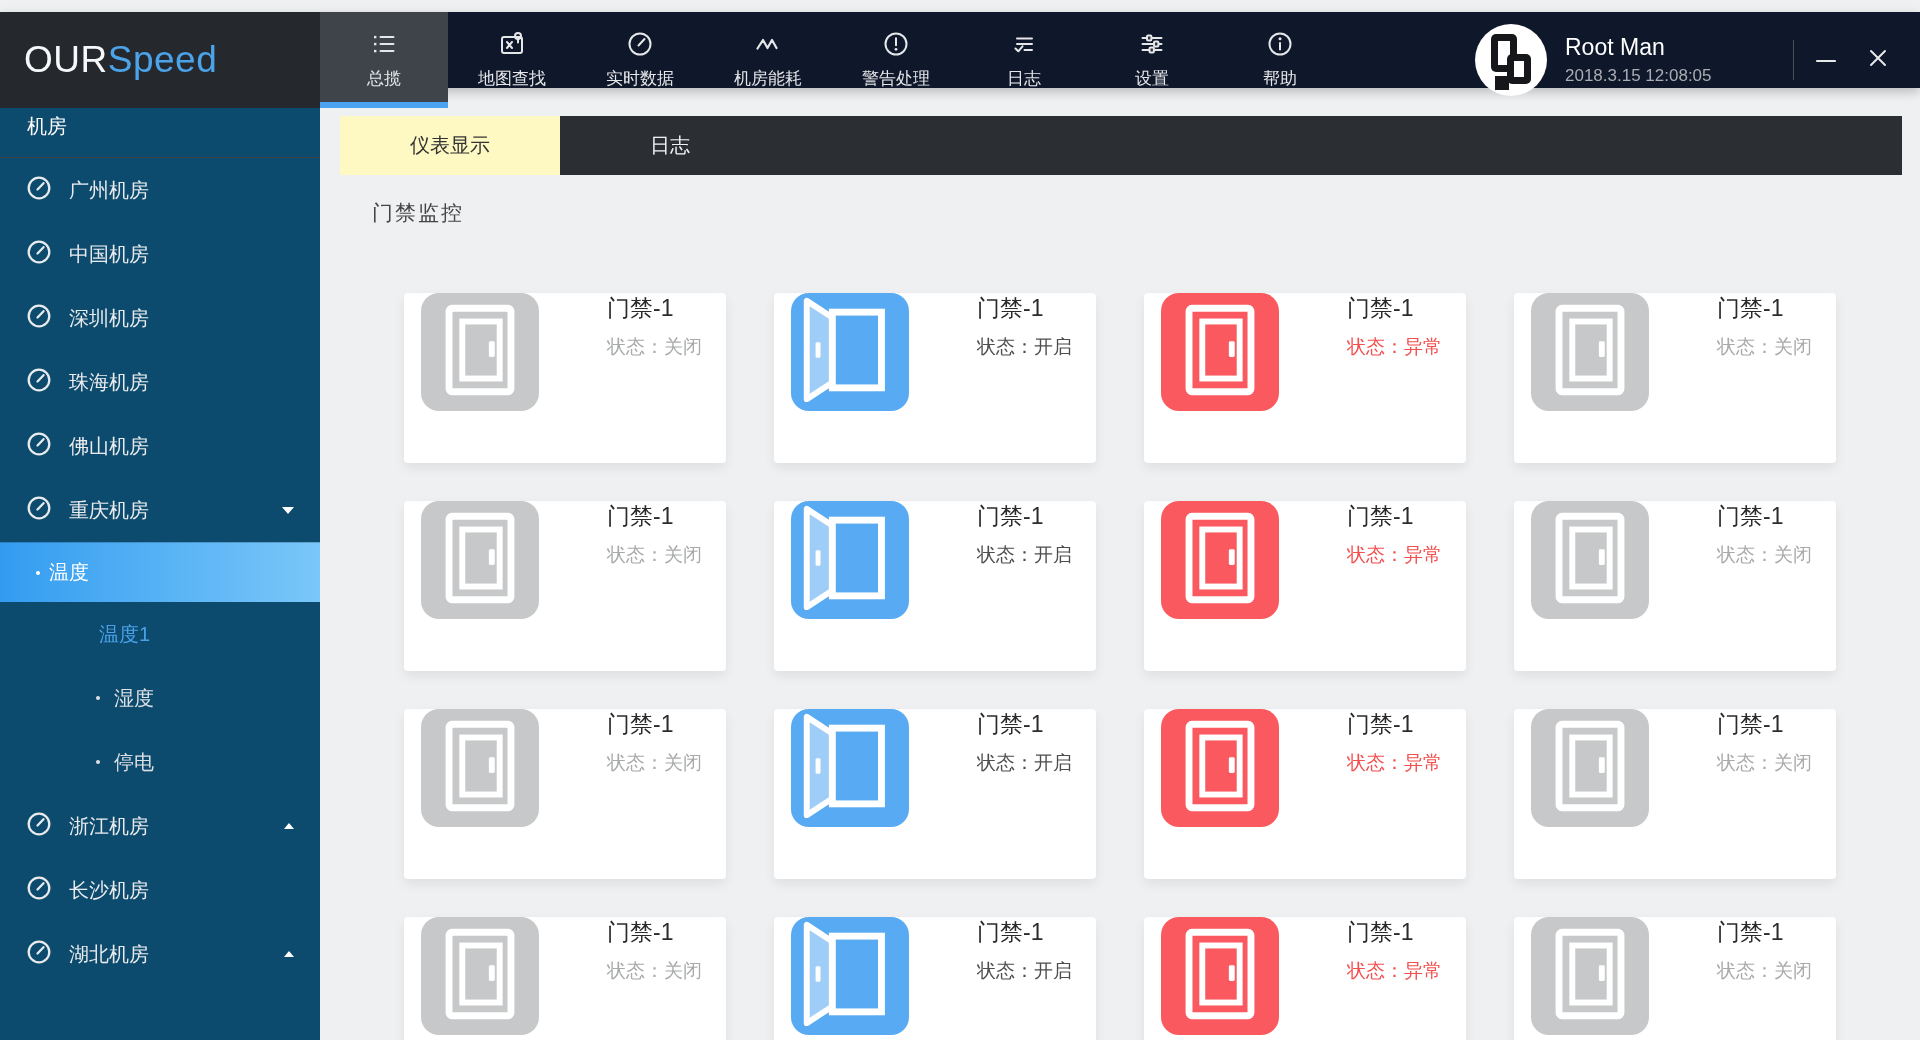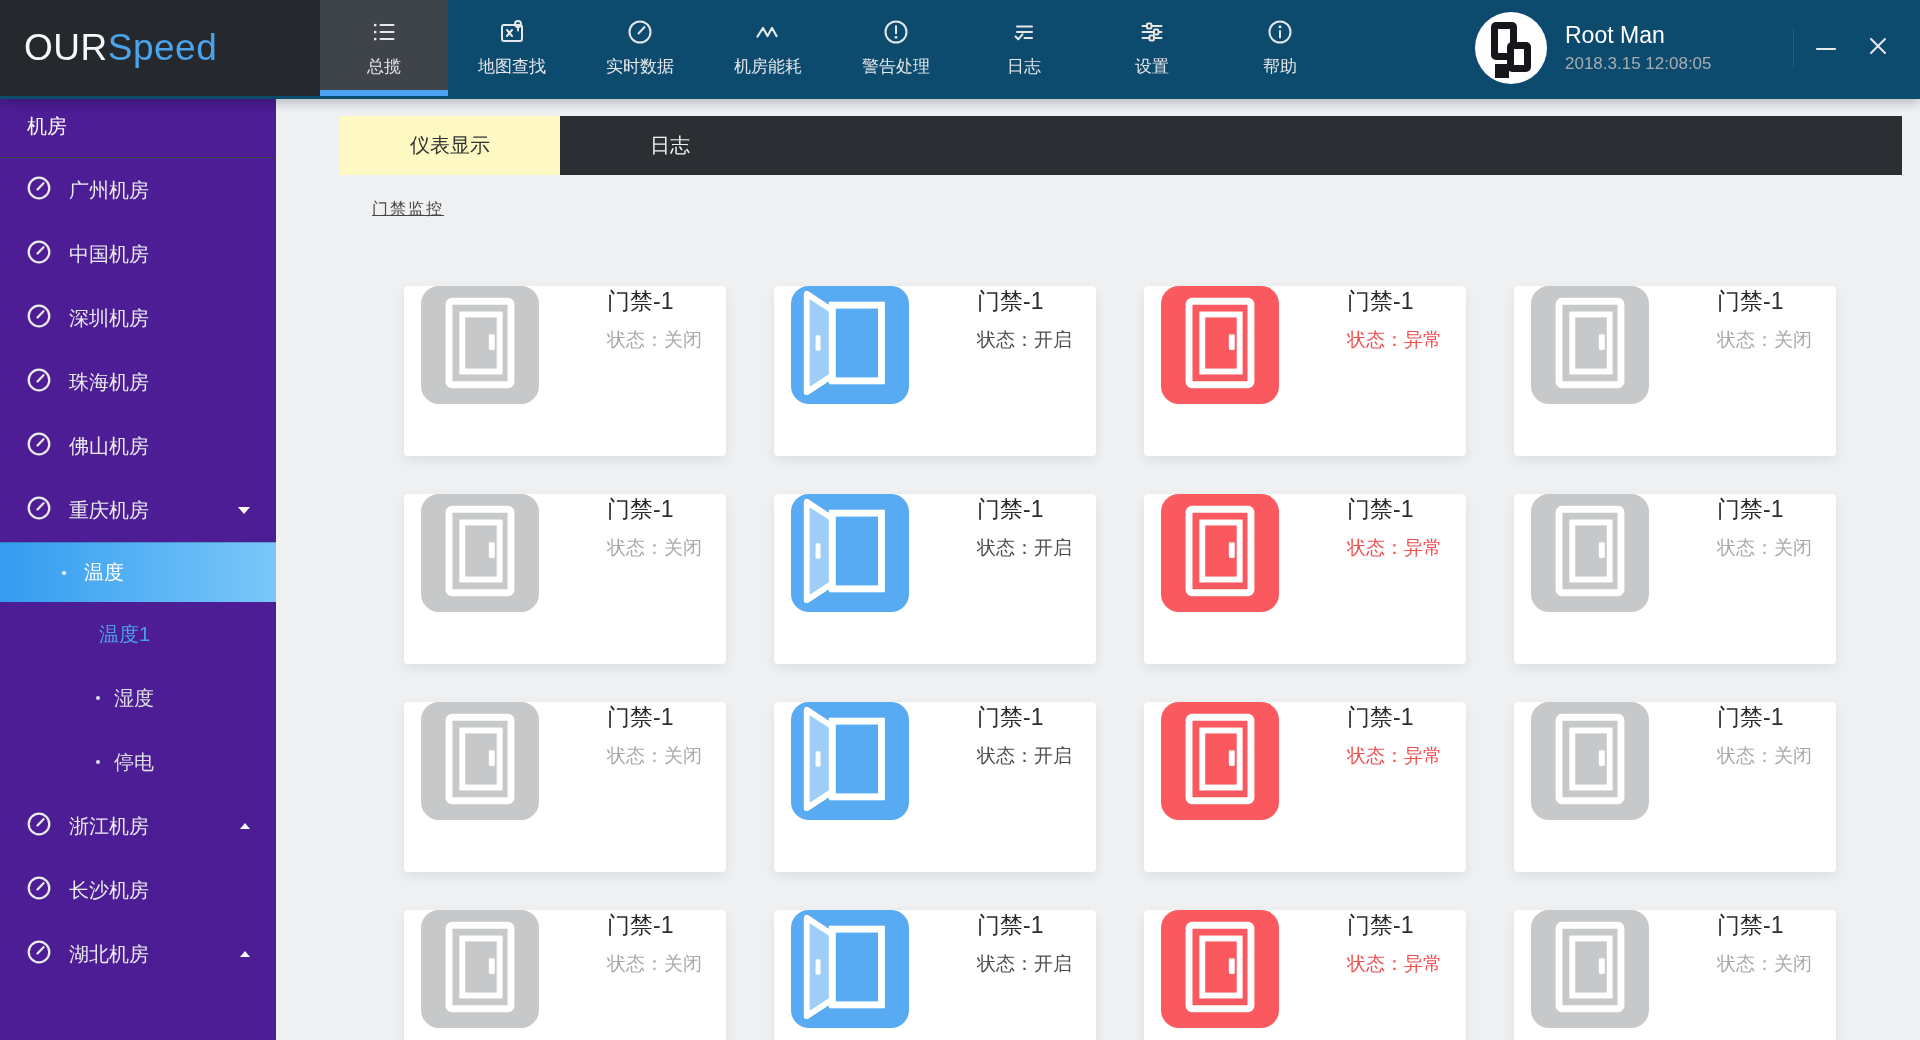--- a/index.html
+++ b/index.html
@@ -1,22 +1,22 @@
 <!DOCTYPE html>
 <html><head>
 <meta charset="utf-8">
 <style>
   * { margin:0; padding:0; box-sizing:border-box; }
   html,body { width:1920px; height:1040px; overflow:hidden;
     font-family:"Liberation Sans","DejaVu Sans",sans-serif;
     background:#eff0f2; -webkit-font-smoothing:antialiased; }
 
   
-  .topbar { position:absolute; top:0; left:0; width:1920px; height:99px;
-    background:#0c4a6e; display:flex; z-index:20;
+  .topbar { position:absolute; top:12px; left:0; width:1920px; height:76px;
+    background:#0f172a; display:flex; z-index:20;
     box-shadow:0 4px 10px rgba(0,0,0,.22); }
   .logo-block { width:320px; height:96px; background:#25292e; display:flex;
     align-items:center; padding-left:24px; flex:none; }
   .logo-block .lp { color:#f7f8f9; font-size:37px; letter-spacing:.5px; }
   .logo-block .la { color:#4ba3ea; font-size:37px; letter-spacing:.5px; }
   .nav { display:flex; height:96px; }
   .nav-item { width:128px; height:96px; display:flex; flex-direction:column;
     align-items:center; justify-content:center; gap:9px; color:#e5e7e9;
     font-size:17px; cursor:pointer; position:relative; }
   .nav-item.active { background:#3f444a; }
@@ -27,53 +27,53 @@
     align-items:center; padding-right:16px; }
   .avatar { width:72px; height:72px; flex:none; cursor:pointer; }
   .uinfo { margin-left:18px; width:218px; }
   .uname { color:#ffffff; font-size:23px; }
   .udate { color:#a9adb2; font-size:17px; margin-top:5px; }
   .vdiv { width:1px; height:40px; background:#4b5056; margin:0 6px 0 10px; }
   .winbtn { width:52px; height:96px; display:flex; align-items:center;
     justify-content:center; cursor:pointer; }
 
   
-  .sidebar { position:absolute; left:0; top:96px; width:276px; height:944px;
-    background:#4c1d95; overflow:hidden; z-index:5; }
+  .sidebar { position:absolute; left:0; top:96px; width:320px; height:944px;
+    background:#0c4a6e; overflow:hidden; z-index:5; }
   .sb-title { height:62px; line-height:61px; padding-left:27px; font-size:20px;
     color:#fdfdfd; border-bottom:1px solid #3e4348; }
   .si { height:64px; display:flex; align-items:center; padding:0 26px;
     gap:17px; font-size:20px; color:#e9ebed; cursor:pointer; }
   .si svg { flex:none; }
   .caret-d { width:0; height:0; border-left:6px solid transparent;
     border-right:6px solid transparent; border-top:7px solid #fff;
     margin-left:auto; }
   .caret-u { width:0; height:0; border-left:5px solid transparent;
     border-right:5px solid transparent; border-bottom:6px solid #fff;
     margin-left:auto; }
-  .si-sel { height:60px; display:flex; align-items:center; padding-left:62px;
-    gap:18px; font-size:20px; color:#ffffff; cursor:pointer;
+  .si-sel { height:60px; display:flex; align-items:center; padding-left:36px;
+    gap:9px; font-size:20px; color:#ffffff; cursor:pointer;
     background:linear-gradient(90deg,#339cf0,#7ac7f9);
     border-top:1px solid rgba(0,0,0,.18);text-align:right; }
   .dot { width:4px; height:4px; border-radius:50%; background:currentColor; flex:none; }
   .si-sub2 { height:64px; display:flex; align-items:center; padding-left:96px;
     gap:14px; font-size:20px; color:#dfe2e5; cursor:pointer; }
   .si-sub3 { height:64px; display:flex; align-items:center; padding-left:99px;
     font-size:20px; color:#ccd0d4; cursor:pointer; }
   .si-sub3.hl { color:#4aa1e9; }
 
   
   .main { position:absolute; left:320px; top:96px; width:1600px; height:944px;
     background:#eff0f2; overflow:hidden; }
   .tabbar { margin:20px 18px 0 20px; height:59px; background:#2b2f34; display:flex; }
   .tab { width:220px; height:59px; display:flex; align-items:center;
     justify-content:center; font-size:20px; color:#eff1f2; cursor:pointer; }
   .tab.active { background:#fef9c3; color:#333; }
-  .section-title { margin:24px 0 0 52px; font-size:16px; color:#454545;
-    font-weight:500; letter-spacing:2px;text-decoration:underline; }
+  .section-title { margin:24px 0 0 52px; font-size:21px; color:#454545;
+    font-weight:500; letter-spacing:2px; }
   .grid { margin:66px 0 0 84px; width:1432px; display:grid;
     grid-template-columns:repeat(4,322px); column-gap:48px; row-gap:38px; }
   .card { height:170px; background:#fff; border-radius:4px;
     box-shadow:0 5px 12px rgba(0,0,0,.07); display:flex; 
     padding-left:17px; cursor:pointer;gap:48px; }
   .tile { width:118px; height:118px; border-radius:18px; flex:none;
     display:flex; align-items:center; justify-content:center; }
   .tile.closed { background:#c7c8c9; }
   .tile.open { background:#58aaf2; }
   .tile.abnormal { background:#f9595f; }

